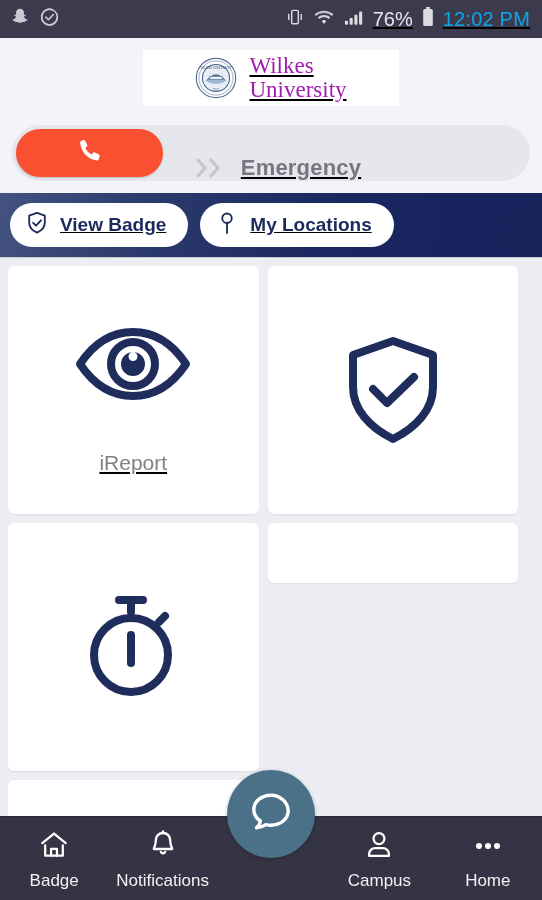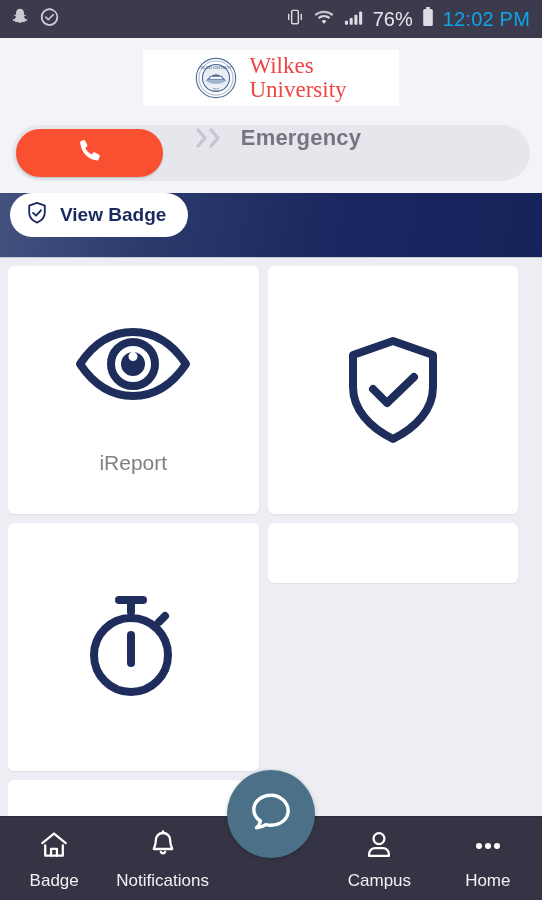--- a/index.html
+++ b/index.html
@@ -2,21 +2,21 @@
 <html><head>
 <meta charset="utf-8">
 <style>
   * { box-sizing: border-box; margin: 0; padding: 0; }
   html, body {
     width: 542px; height: 900px;
     font-family: "Liberation Sans", sans-serif;
     background: #eceef3;
     overflow: hidden;
   }
-  #app { position: relative; width: 542px; height: 900px; overflow: hidden; background:#eceef3; }
+  #app { position: relative; width: 542px; height: 900px; overflow: hidden; background:#eceef3;text-decoration:underline; }
 
   
   .statusbar {
     height: 38px; background: #3b3b4d; color: #e2e2e8;
     display: flex; align-items: center; justify-content: space-between;
     padding: 0 12px 0 10px;
   }
   .sb-left { display: flex; align-items: center; gap: 9px; }
   .sb-right { display: flex; align-items: center; gap: 8px; }
   .sb-text { font-size: 20px; letter-spacing: .2px; color: #0ea5e9; }
@@ -27,46 +27,46 @@
     height: 80px; background: #f3f4f7;
     display: flex; align-items: center; justify-content: center;
   }
   .logo-box {
     background: #ffffff; width: 256px; height: 56px;
     display: flex; align-items: center; justify-content: center; gap: 12px;
   }
   .seal { width: 42px; height: 42px; flex: 0 0 42px; }
   .logo-words {
     font-family: "Liberation Serif", serif;
-    color: #ef4444; line-height: 1.06; font-size: 23px;
+    color: #a21caf; line-height: 1.06; font-size: 23px;
   }
 
   
   .emg-wrap { background: #f3f4f7; padding: 7px 12px 12px 12px; }
   .emg-track {
     position: relative; height: 56px; border-radius: 28px;
-    background: #e6e7ec; display: flex; align-items: flex-start;
+    background: #e6e7ec; display: flex; align-items: flex-end;
   }
   .emg-knob {
     position: absolute; left: 4px; top: 4px;
     width: 147px; height: 48px; border-radius: 24px;
     background: #fa5032; display: flex; align-items: center; justify-content: center;
     box-shadow: 0 1px 2px rgba(0,0,0,.18);
   }
   .emg-chevrons { position: absolute; left: 178px; display: flex; color: #c9cad2; }
   .emg-label {
     width: 100%; text-align: center; padding-left: 60px;
     color: #767680; font-size: 22px; font-weight: bold; letter-spacing: .2px;
   }
 
   
   .navybar {
     height: 64px;
     background: linear-gradient(100deg, #43527f 0%, #2b3a6c 28%, #1a2760 62%, #16225a 100%);
-    display: flex; gap: 12px; padding: 0 10px;
+    display: flex; align-items: center; gap: 12px; padding: 16px 10px;
     box-shadow: 0 1px 0 rgba(0,0,0,.15);
   }
   .pill {
     height: 44px; background: #fff; border-radius: 22px;
     display: flex; align-items: center; gap: 10px;
     padding: 0 22px 0 14px; color: #1b2a5e;
     font-size: 19px; font-weight: bold;
   }
 
   
@@ -201,20 +201,29 @@
   <div class="navybar">
     <div class="pill">
       <span>
         <svg width="26" height="26" viewBox="0 0 24 24" fill="none" stroke="#1b2a5e" stroke-width="1.7">
           <path d="M12 2.6l7.2 2.6v6.3c0 4.2-3 7.6-7.2 9.4-4.2-1.8-7.2-5.2-7.2-9.4V5.2L12 2.6z" stroke-linejoin="round"></path>
           <path d="M8.4 11.8l2.7 2.7 4.6-5" stroke-linecap="round" stroke-linejoin="round"></path>
         </svg>
       </span>
       <span>View Badge</span>
     </div>
+    <div class="pill">
+      <span>
+        <svg width="26" height="26" viewBox="0 0 24 24" fill="none" stroke="#1b2a5e" stroke-width="1.7">
+          <circle cx="12" cy="7.6" r="4.4"></circle>
+          <path d="M12 12v9.2" stroke-linecap="round"></path>
+        </svg>
+      </span>
+      <span>My Locations</span>
+    </div>
   </div>
 
   <div class="grid">
 
     <div class="card">
       <div class="card-icon">
         <svg width="118" height="82" viewBox="0 0 118 82" fill="none" stroke="#1f2d5c" stroke-width="8" stroke-linejoin="round">
           <path d="M6 41C20 20 38 9 59 9s39 11 53 32c-14 21-32 32-53 32S20 62 6 41z"></path>
           <circle cx="59" cy="41" r="22"></circle>
           <path d="M59 29a12 12 0 1 0 0 24 12 12 0 0 0 0-24zm4.5 4.5a4.5 4.5 0 1 1-9 0 4.5 4.5 0 0 1 9 0z" fill="#1f2d5c" stroke="none"></path>

